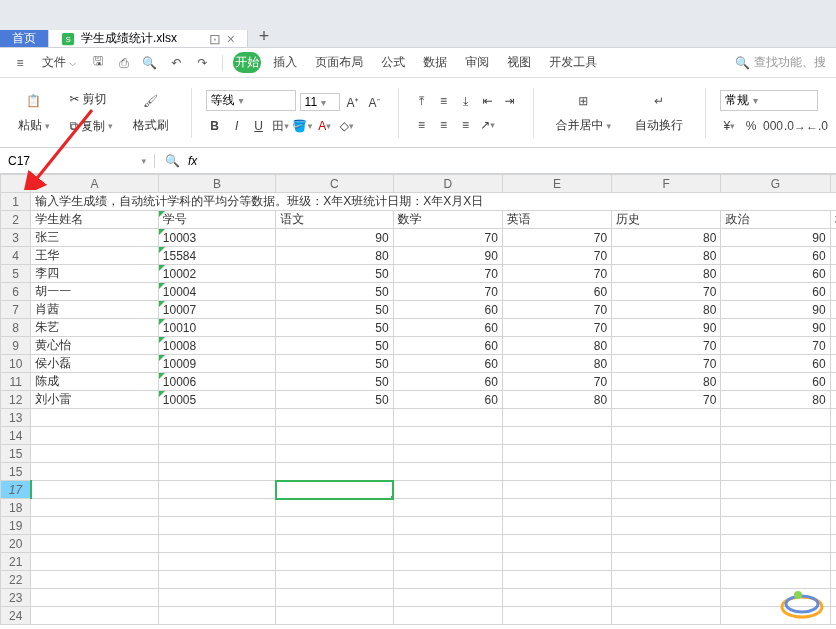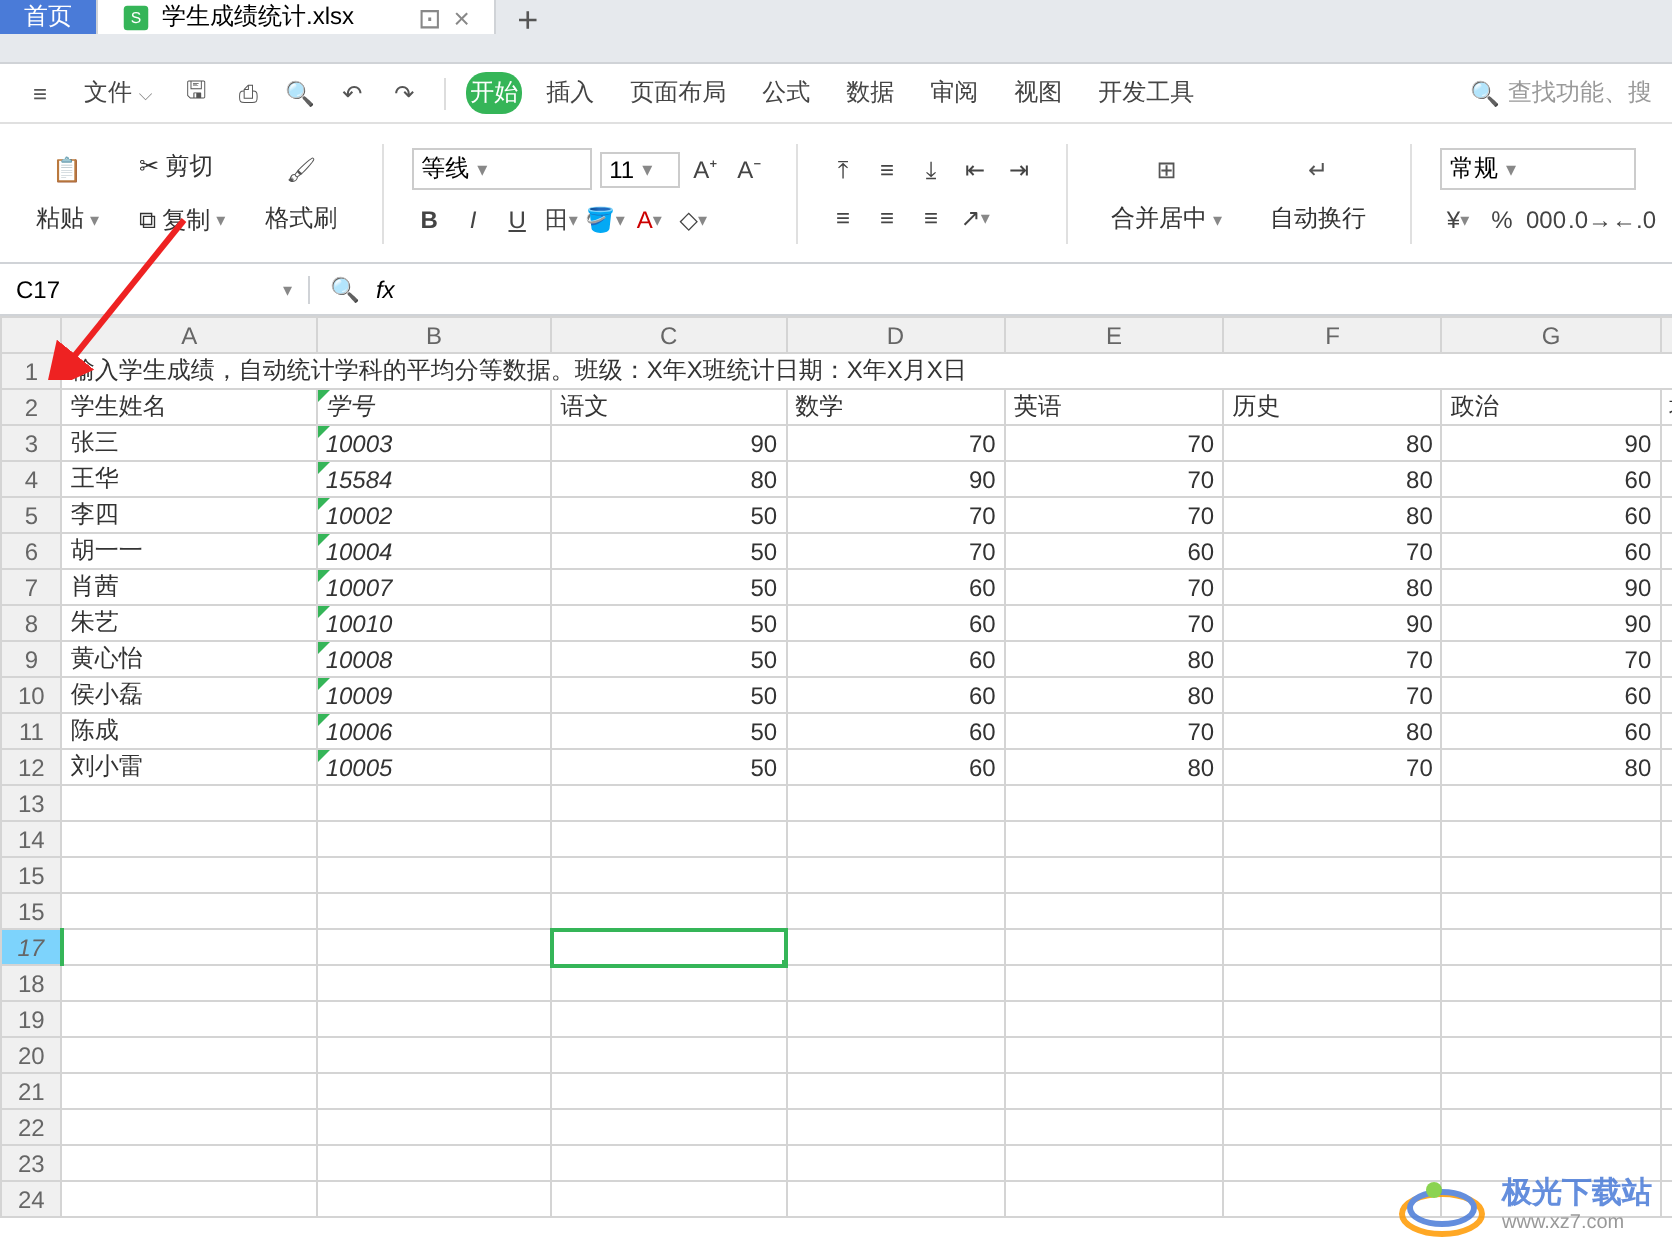--- a/index.html
+++ b/index.html
@@ -1,19 +1,19 @@
 <!DOCTYPE html>
 <html><head>
 <meta charset="utf-8">
 <style>
 * { box-sizing: border-box; margin: 0; padding: 0; font-family: "Microsoft YaHei", Arial, sans-serif; }
 body { width: 836px; height: 629px; overflow: hidden; background: #fff; font-size: 12px; position: relative; }
 
 
-.tabbar { height: 32px; background: #e6e9ed; display: flex; align-items: flex-start; border-bottom: 1px solid #d0d3d7; }
+.tabbar { height: 48px; background: #e6e9ed; display: flex; align-items: flex-end; border-bottom: 1px solid #d0d3d7; }
 .tab { display: flex; align-items: center; padding: 0 12px; gap: 6px; border-right: 1px solid #d0d3d7; cursor: pointer; }
 .tab.home { background: #4a7bd8; color: #fff; }
 .tab-icon { width: 14px; height: 14px; display: inline-flex; align-items: center; justify-content: center; }
 .tab-close { color: #888; font-size: 14px; }
 .tab.active { background: #fff; }
 .tab-add { width: 32px; display: flex; align-items: center; justify-content: center; color: #555; font-size: 18px; }
 
 
 .menubar { height: 30px; display: flex; align-items: center; padding: 0 10px; gap: 6px; border-bottom: 1px solid #e0e0e0; }
 .menu-icon { width: 20px; height: 20px; display: flex; align-items: center; justify-content: center; color: #555; cursor: pointer; }
@@ -26,21 +26,21 @@
 .toolbar { height: 70px; display: flex; align-items: center; padding: 4px 10px; border-bottom: 1px solid #d0d3d7; gap: 8px; }
 .tool-group { display: flex; flex-direction: column; align-items: center; gap: 2px; padding: 0 4px; }
 .tool-vsep { width: 1px; height: 50px; background: #e0e0e0; margin: 0 6px; }
 .tool-btn { display: flex; align-items: center; gap: 3px; padding: 2px 4px; color: #333; cursor: pointer; white-space: nowrap; }
 .tool-icon { width: 18px; height: 18px; display: inline-flex; align-items: center; justify-content: center; color: #555; }
 .tool-big-icon { width: 24px; height: 24px; }
 .tool-select { border: 1px solid #ccc; padding: 1px 4px; background: #fff; display: flex; align-items: center; gap: 4px; }
 .tool-select .caret { color: #888; font-size: 10px; }
 .font-select { width: 90px; }
 .size-select { width: 40px; }
-.tool-row { display: flex; gap: 4px; align-items: center; }
+.tool-row { display: flex; gap: 4px; align-items: flex-end; }
 .tool-stack { display: flex; flex-direction: column; gap: 6px; }
 .tool-small-btn { width: 18px; height: 18px; display: flex; align-items: center; justify-content: center; border: none; cursor: pointer; color: #444; }
 .caret { font-size: 9px; color: #888; }
 
 
 .fbar { height: 26px; display: flex; align-items: center; border-bottom: 1px solid #d0d3d7; }
 .namebox { width: 155px; border-right: 1px solid #d0d3d7; display: flex; align-items: center; padding: 0 8px; justify-content: space-between; }
 .namebox-text { flex: 1; text-align: left; }
 .fx-area { flex: 1; display: flex; align-items: center; padding: 0 10px; gap: 8px; }
 
@@ -49,21 +49,21 @@
 
 
 .grid-wrap { position: relative; }
 .grid { border-collapse: collapse; width: 940px; table-layout: fixed; }
 .grid th, .grid td { border: 1px solid #d4d4d4; height: 18px; font-size: 12px; color: #333; padding: 0 4px; text-align: left; overflow: hidden; white-space: nowrap; }
 .grid th { background: #f0f0f0; font-weight: normal; text-align: center; color: #666; }
 .grid .rowhdr { background: #f0f0f0; text-align: center; color: #666; width: 30px; }
 .grid .corner { background: #f0f0f0; width: 30px; }
 .grid .rowhdr.sel { background: #7dd3fc; border-right: 2px solid #35b558; font-style: italic; }
 .grid td.num { text-align: right; }
-.grid td.tri { position: relative; font-style: italic; }
+.grid td.tri { position: relative; }
 .grid td.tri::before { content: ""; position: absolute; left: 0; top: 0; border-top: 6px solid #35b558; border-right: 6px solid transparent; }
 .grid td.sel-cell { outline: 2px solid #35b558; outline-offset: -1px; position: relative; }
 .grid td.sel-cell::after { content: ""; position: absolute; right: -3px; bottom: -3px; width: 5px; height: 5px; background: #35b558; }
 
 
 .watermark { position: absolute; right: 10px; bottom: 10px; display: flex; align-items: center; gap: 6px; opacity: 0.85; }
 .wm-icon { width: 48px; height: 32px; }
 .wm-text { display: flex; flex-direction: column; line-height: 1.2; }
 .wm-cn { font-size: 15px; color: #4a7bd8; font-weight: bold; }
 .wm-url { font-size: 10px; color: #888; }
@@ -519,17 +519,13 @@
       </tbody>
 </table>
 </div>
 
 <div class="watermark">
   <svg class="wm-icon" viewBox="0 0 48 32">
       <ellipse cx="24" cy="20" rx="20" ry="10" fill="none" stroke="#f90" stroke-width="3"></ellipse>
       <ellipse cx="24" cy="17" rx="16" ry="8" fill="none" stroke="#4a7bd8" stroke-width="3"></ellipse>
       <circle cx="20" cy="8" r="4" fill="#7c3"></circle>
     </svg>
-  <div class="wm-text">
-    <span class="wm-cn">极光下载站</span>
-    <span class="wm-url">www.xz7.com</span>
-  </div>
 </div>
 
 </body></html>

